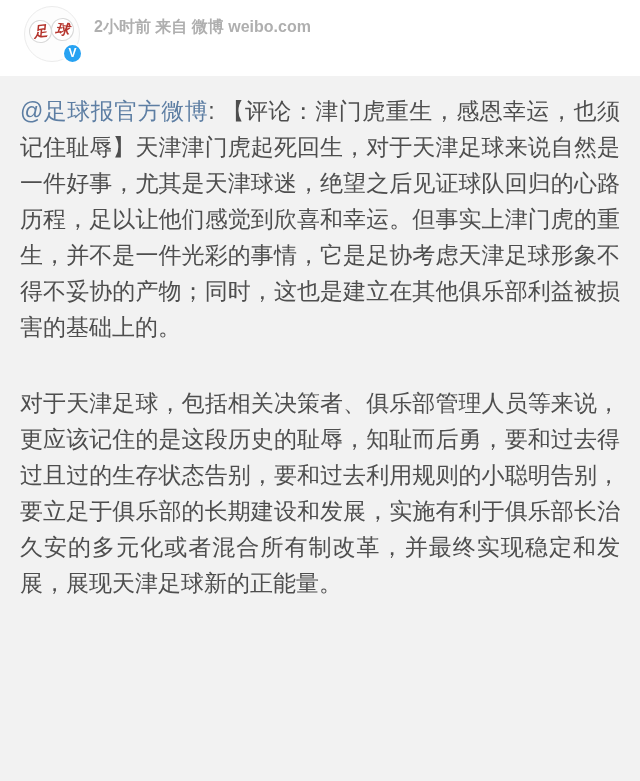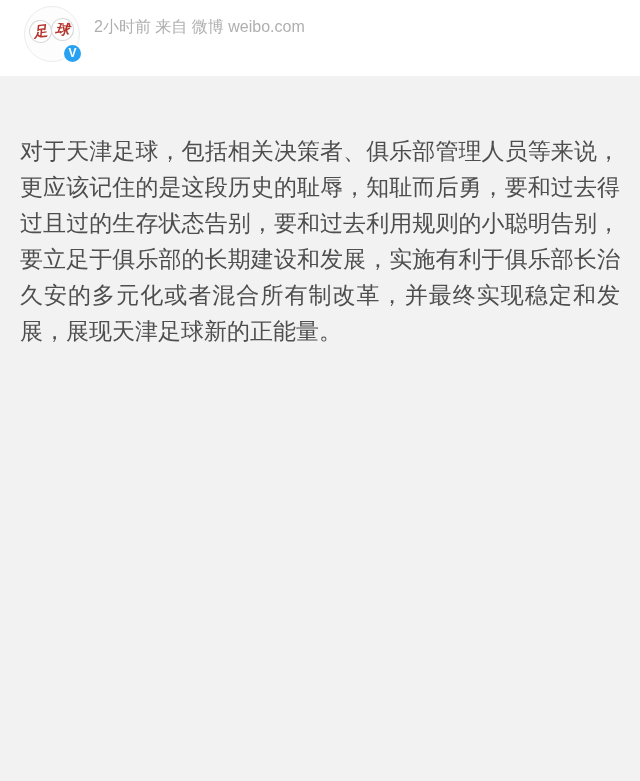--- a/index.html
+++ b/index.html
@@ -85,20 +85,21 @@
     font-size: 21px;
     font-weight: 600;
     color: var(--username-color);
     letter-spacing: 0.5px;
     cursor: pointer;
   }
   .post-meta {
     margin-top: 7px;
     font-size: 16px;
     color: var(--text-secondary);
+    font-weight: bold;
   }
   
   .main-text {
     flex: 0 0 auto;
     margin-top: 24px;
     padding: 0 20px;
     font-size: 23px;
     line-height: 36px;
     color: var(--text-primary);
     text-align: justify;
@@ -139,16 +140,19 @@
       </div>
       <span class="verified-badge">V</span>
     </div>
     <div class="header-text">
       <div class="post-meta">2小时前 来自 微博 weibo.com</div>
     </div>
   </div>
 
 
   <div class="quote-block">
+    <p class="quote-text">
+      <a class="mention-link">@足球报官方微博</a><span>: </span><span>【评论：津门虎重生，感恩幸运，也须记住耻辱】天津津门虎起死回生，对于天津足球来说自然是一件好事，尤其是天津球迷，绝望之后见证球队回归的心路历程，足以让他们感觉到欣喜和幸运。但事实上津门虎的重生，并不是一件光彩的事情，它是足协考虑天津足球形象不得不妥协的产物；同时，这也是建立在其他俱乐部利益被损害的基础上的。</span>
+    </p>
     <p class="quote-text quote-paragraph-2">对于天津足球，包括相关决策者、俱乐部管理人员等来说，更应该记住的是这段历史的耻辱，知耻而后勇，要和过去得过且过的生存状态告别，要和过去利用规则的小聪明告别，要立足于俱乐部的长期建设和发展，实施有利于俱乐部长治久安的多元化或者混合所有制改革，并最终实现稳定和发展，展现天津足球新的正能量。</p>
   </div>
 
 </div>
 
 </body></html>

